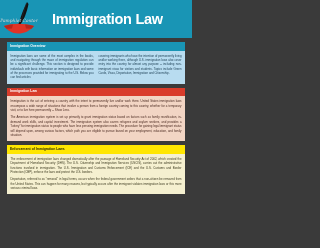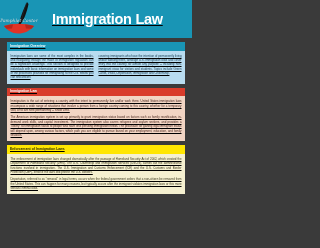--- a/index.html
+++ b/index.html
@@ -8,21 +8,20 @@
     width:192px; height:248px;
     overflow:hidden;
     background:#3a3a3a;
     font-family:"Liberation Sans", sans-serif;
   }
 
   #page {
     position:relative;
     width:192px; height:236px;
     background:#3a3a3a;
-    text-decoration:underline;
   }
 
   
   .banner {
     position:relative;
     height:38px;
     background:#1995b5;
     display:flex;
     align-items:center;
     overflow:hidden;

